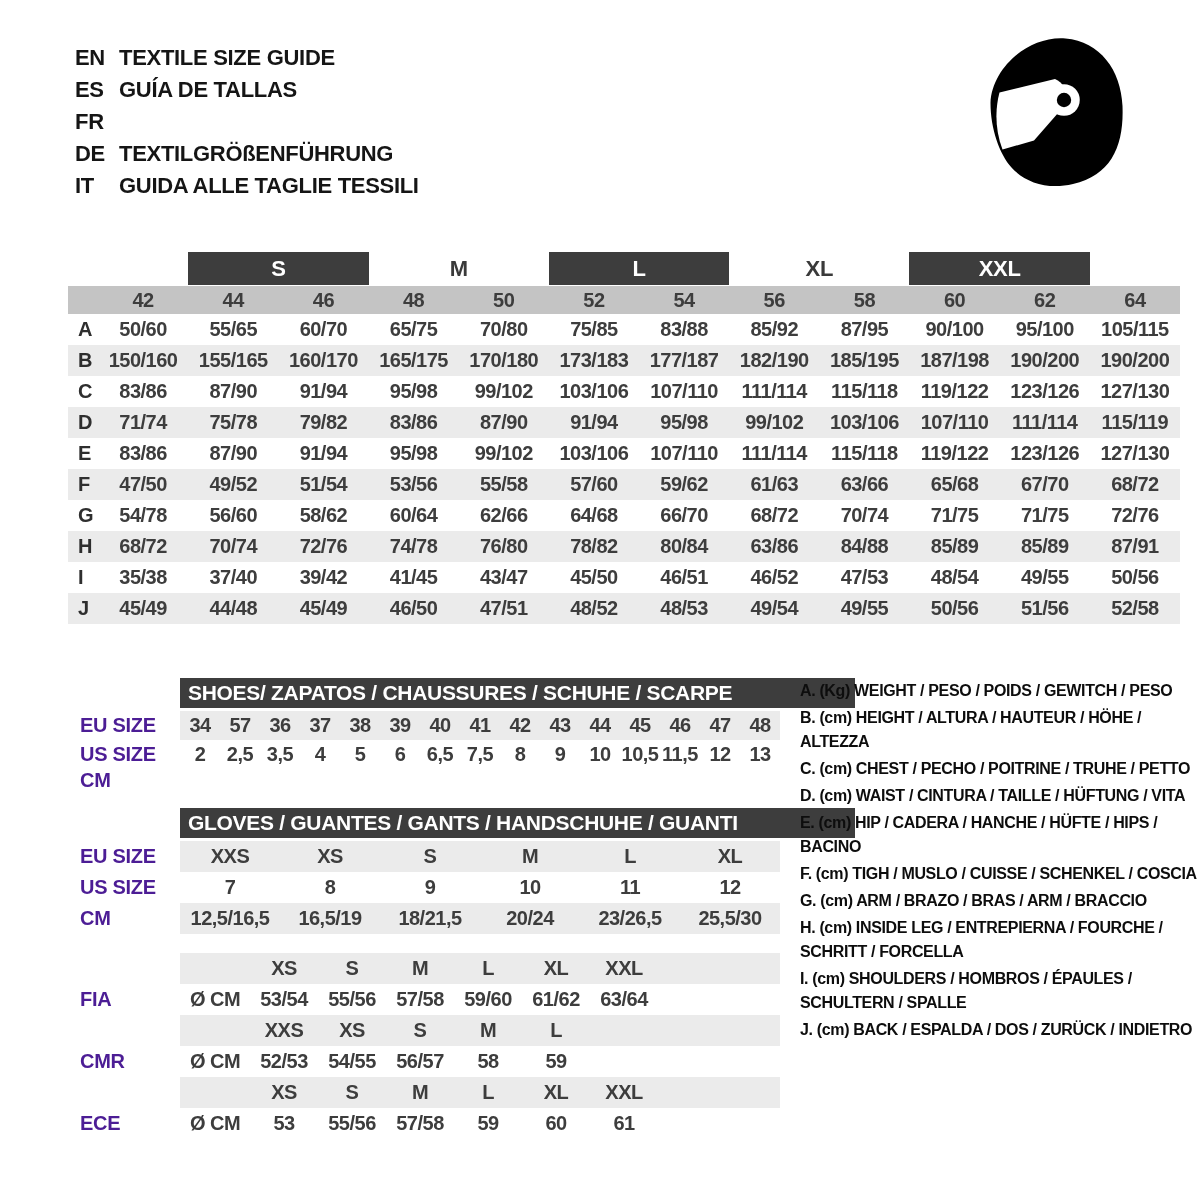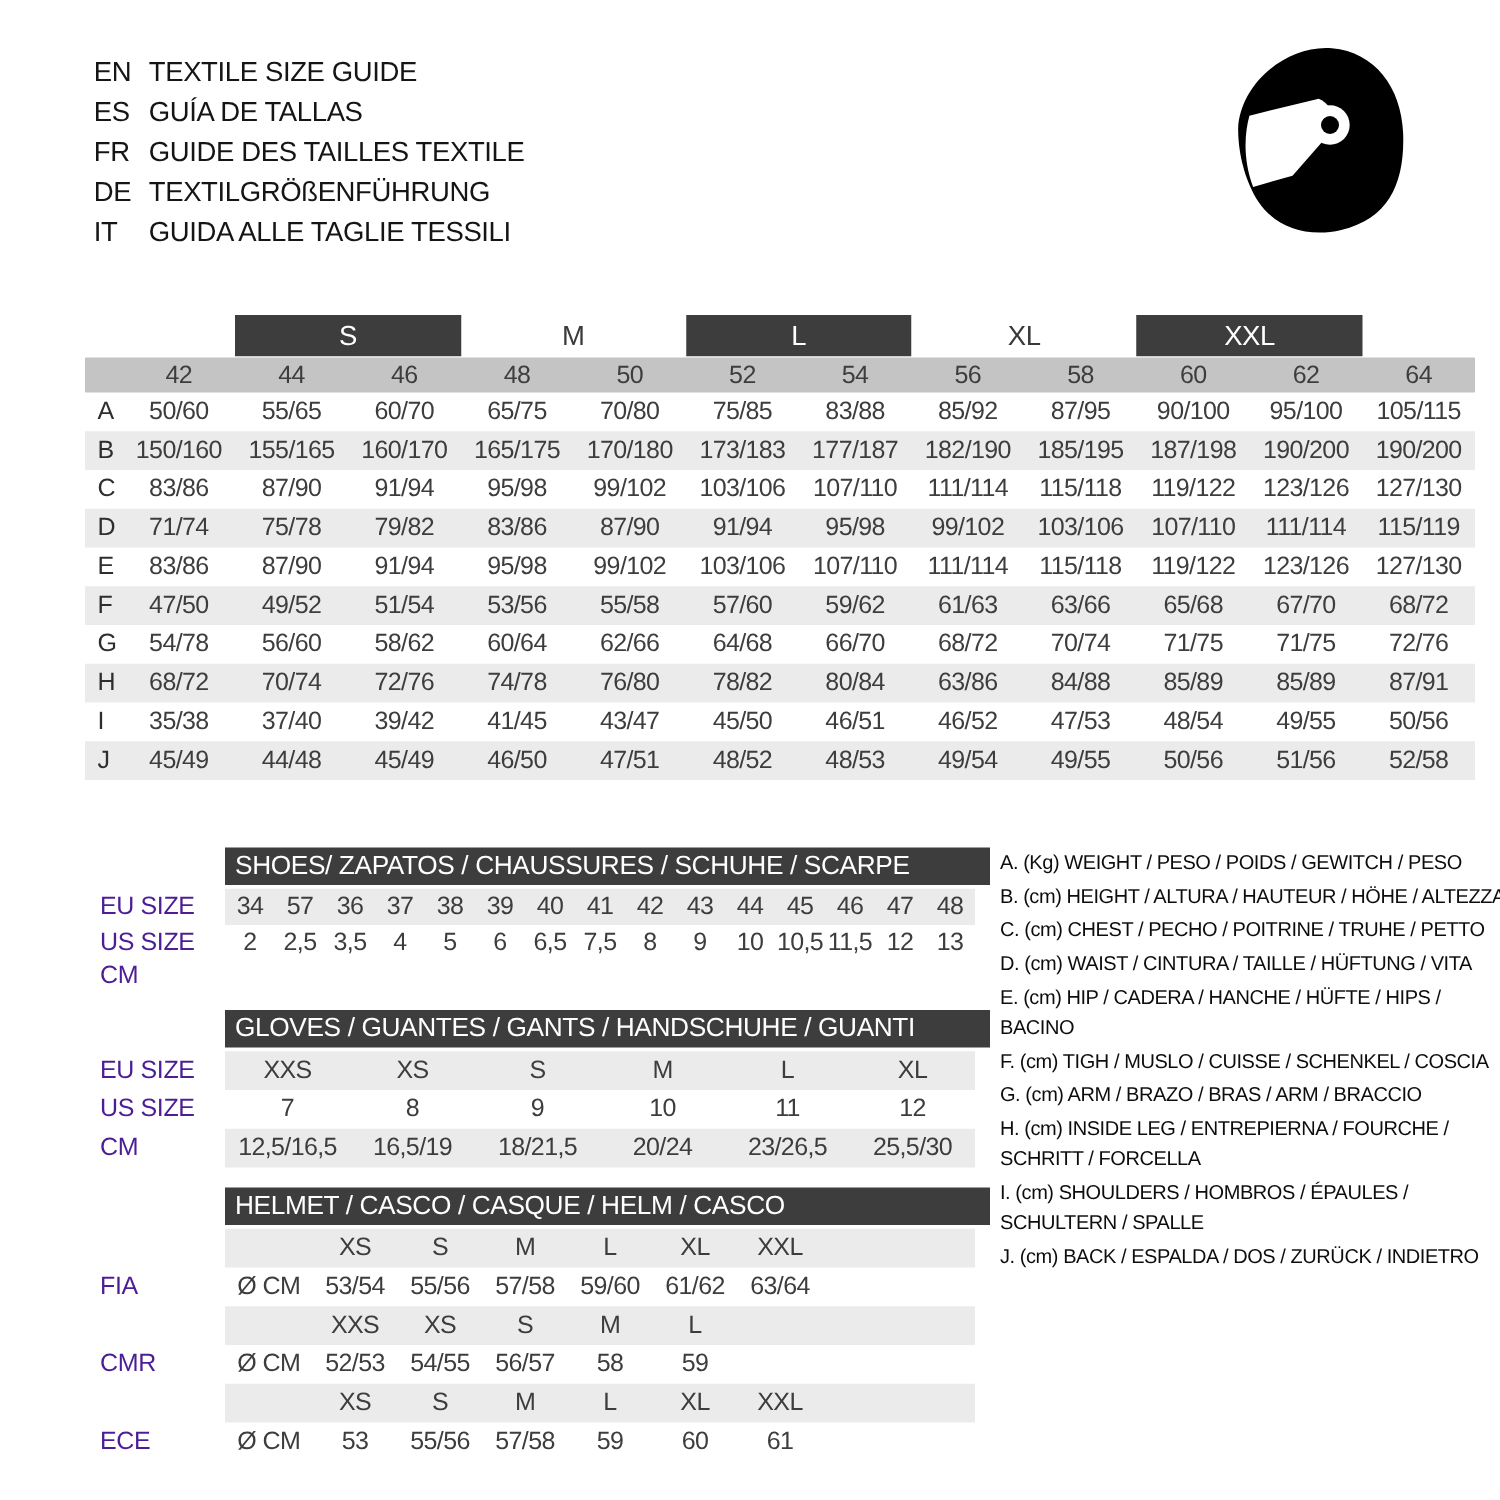--- a/index.html
+++ b/index.html
@@ -1,17 +1,17 @@
 <!DOCTYPE html>
 <html><head>
 <meta charset="utf-8">
 <style>
   html,body{margin:0;padding:0;background:#fff;}
   .page{position:relative;width:1200px;height:1200px;background:#ffffff;overflow:hidden;
-        font-family:"Liberation Sans",sans-serif;font-weight:normal;color:#111;}
+        font-family:"Liberation Sans",sans-serif;font-weight:bold;color:#111;}
 
   
   .lang-list{position:absolute;left:75px;top:42px;}
   .lang-row{display:flex;font-size:22px;line-height:32px;letter-spacing:-0.3px;color:#151515;}
   .lang-code{width:44px;}
 
   
   .helmet{position:absolute;left:980px;top:34px;width:150px;height:162px;}
 
   
@@ -27,21 +27,21 @@
   .body-row{height:31px;}
   .body-row.shaded{background:#ebebeb;}
   .row-letter{justify-content:flex-start;padding-left:10px;color:#2e2e2e;}
 
   
   .sub{position:absolute;left:68px;}
   .sub-row{display:flex;}
   .title-row{margin-bottom:3px;}
   .label-cell{width:112px;padding-left:12px;box-sizing:border-box;display:flex;align-items:center;
         font-size:20px;letter-spacing:-0.3px;color:#4c1d95;}
-  .title-bar{width:612px;height:30px;background:#3d3d3d;color:#fff;display:flex;align-items:center;
+  .title-bar{width:675px;height:30px;background:#3d3d3d;color:#fff;display:flex;align-items:center;
         padding-left:8px;box-sizing:border-box;font-size:21px;letter-spacing:-0.3px;white-space:nowrap;}
   .vals{width:600px;display:grid;}
   .vals.shaded{background:#ebebeb;}
   .vcell{display:flex;align-items:center;justify-content:center;font-size:20px;color:#3d3d3d;
         letter-spacing:-0.5px;white-space:nowrap;}
   .srow{height:29px;grid-template-columns:repeat(15,1fr);}
   .grow{height:31px;grid-template-columns:repeat(6,1fr);}
   .hrow{height:31px;grid-template-columns:70px repeat(6,68px) 1fr;}
 
   
@@ -57,21 +57,20 @@
       <div class="lang-row">
         <span class="lang-code">EN</span>
         <span class="lang-title">TEXTILE SIZE GUIDE</span>
       </div>
       <div class="lang-row">
         <span class="lang-code">ES</span>
         <span class="lang-title">GUÍA DE TALLAS</span>
       </div>
       <div class="lang-row">
         <span class="lang-code">FR</span>
-        <span class="lang-title">GUIDE DES TAILLES TEXTILE</span>
       </div>
       <div class="lang-row">
         <span class="lang-code">DE</span>
         <span class="lang-title">TEXTILGRÖßENFÜHRUNG</span>
       </div>
       <div class="lang-row">
         <span class="lang-code">IT</span>
         <span class="lang-title">GUIDA ALLE TAGLIE TESSILI</span>
       </div>
     </div>
@@ -352,21 +351,20 @@
             <div class="vcell">23/26,5</div>
             <div class="vcell">25,5/30</div>
           </div>
         </div>
       </div>
   </div>
 
   <div class="sub" style="top:950px">
     <div class="sub-row title-row">
       <div class="label-cell"></div>
-      <div class="title-bar">HELMET / CASCO / CASQUE / HELM / CASCO</div>
     </div>
     <div id="helmetRows">
         <div class="sub-row">
           <div class="label-cell"></div>
           <div class="vals hrow shaded">
             <div class="vcell"></div>
             <div class="vcell">XS</div>
             <div class="vcell">S</div>
             <div class="vcell">M</div>
             <div class="vcell">L</div>

